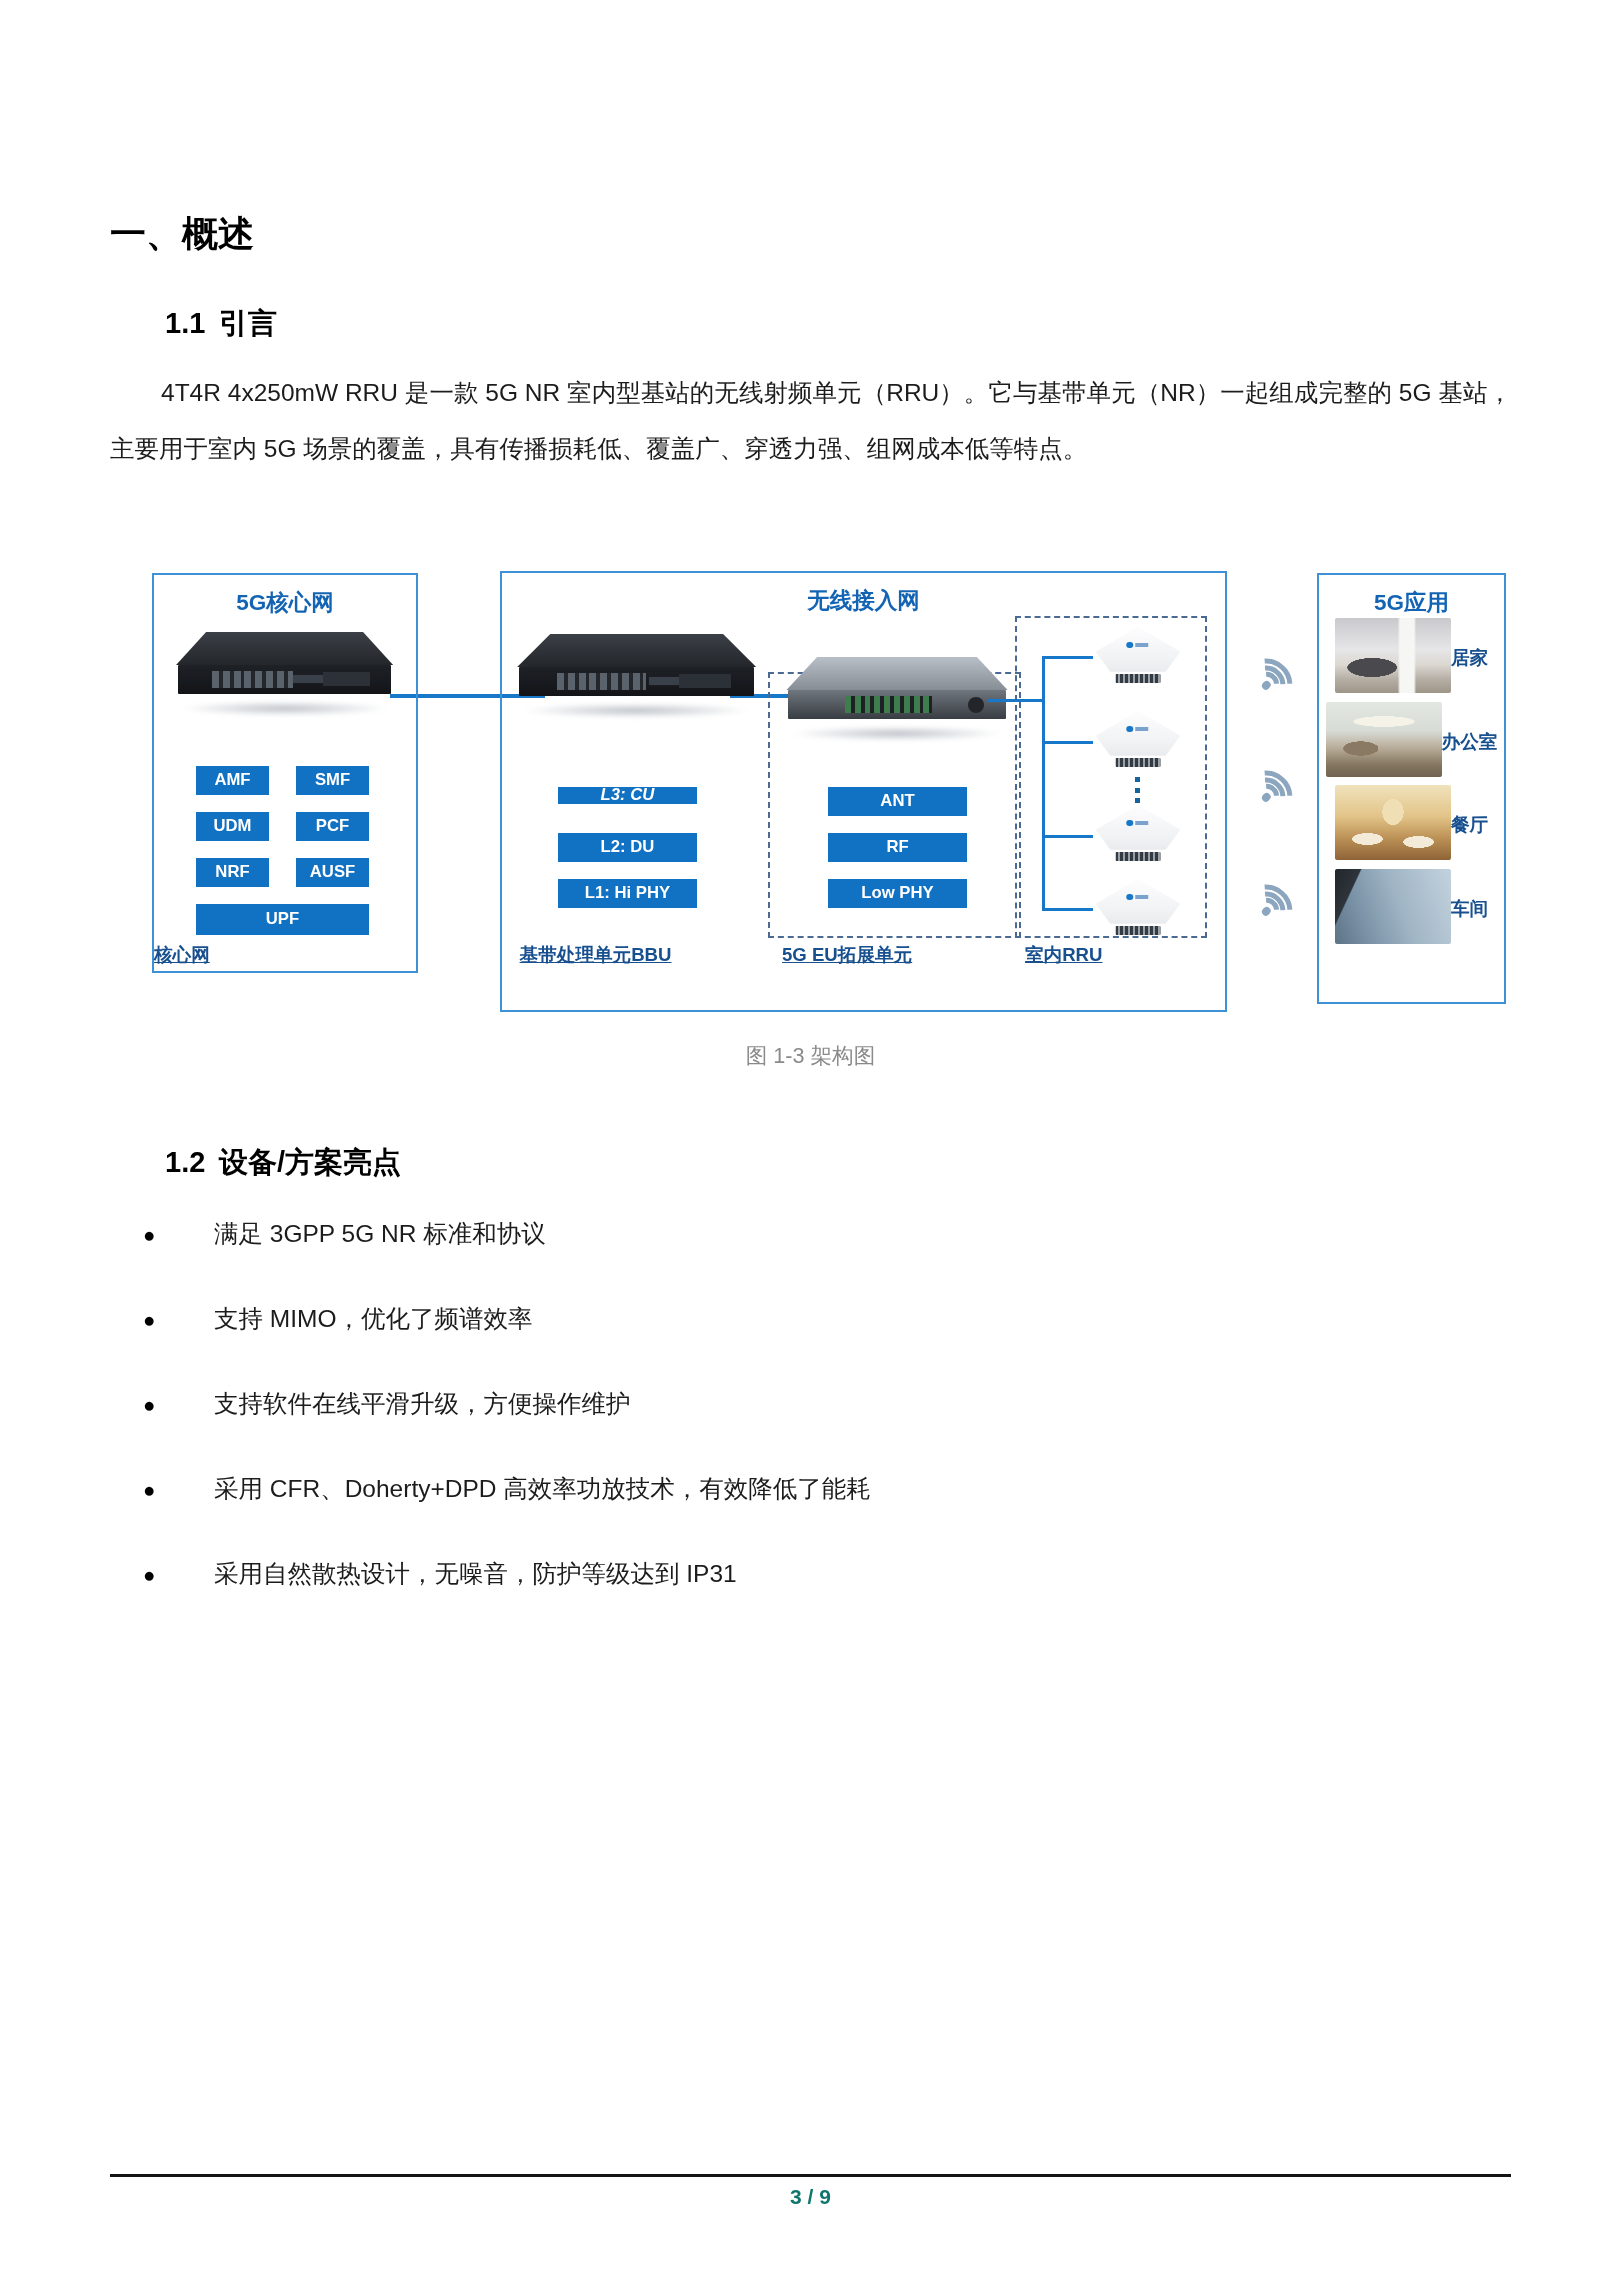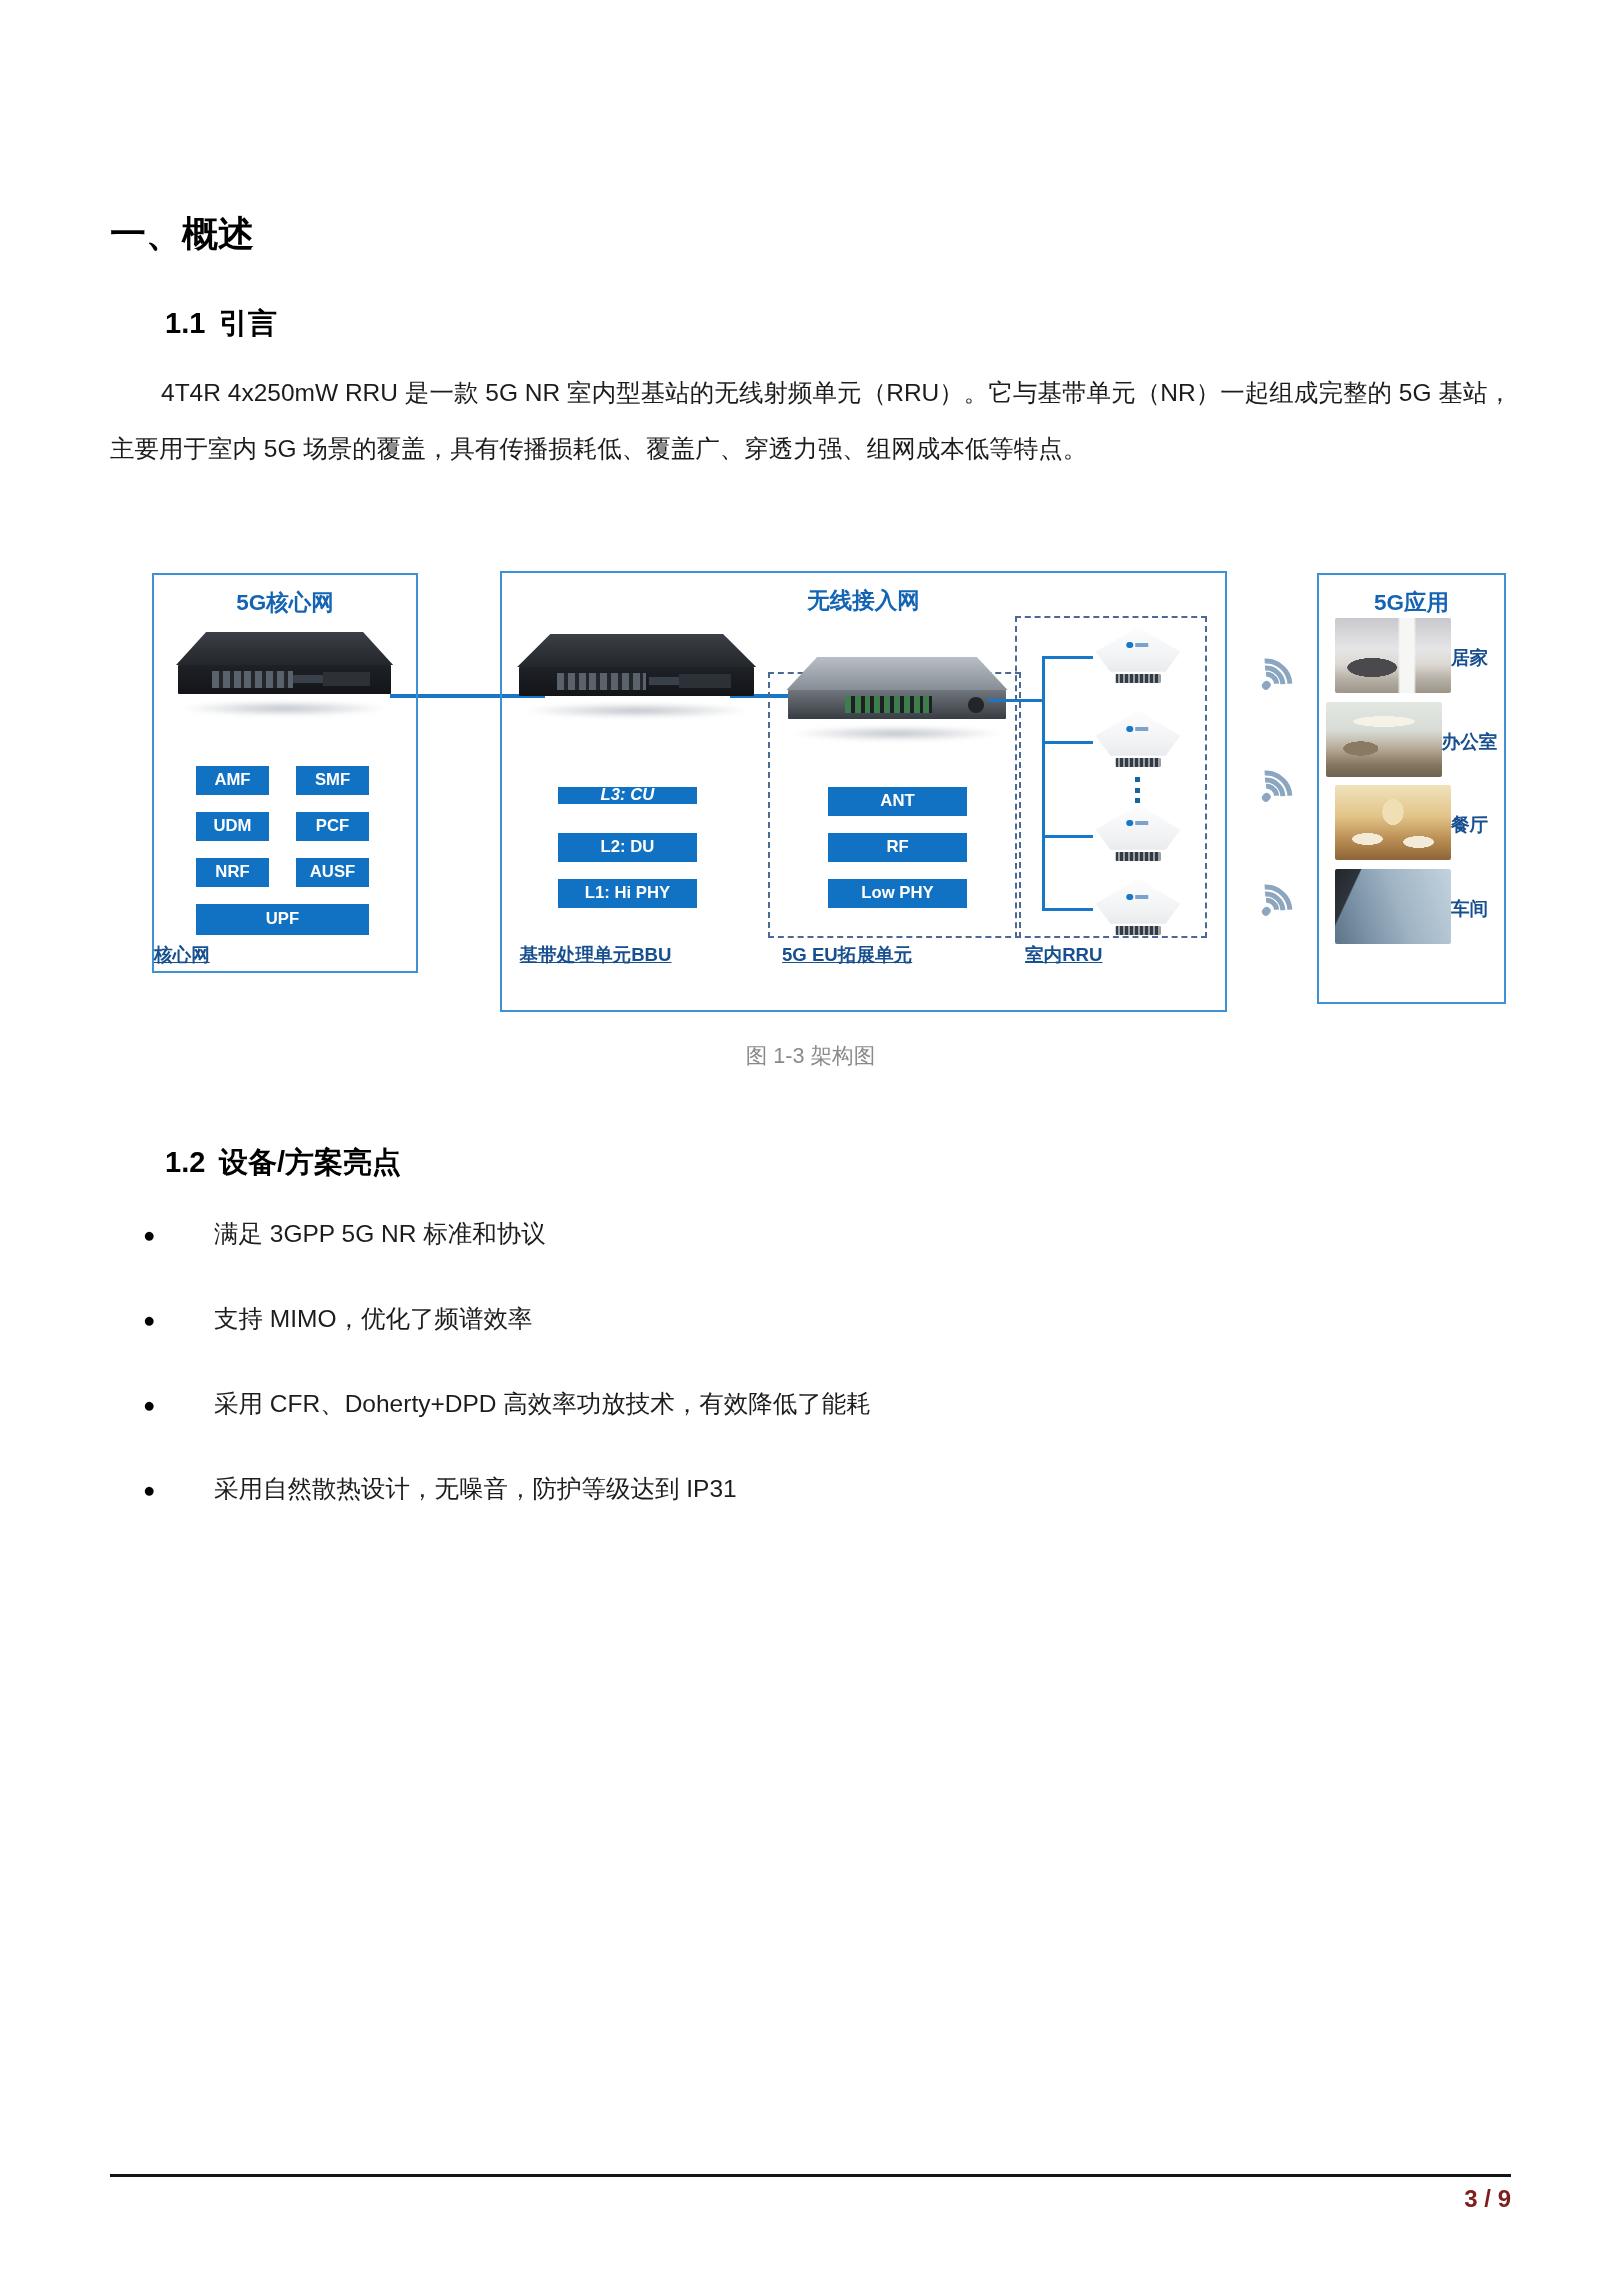--- a/index.html
+++ b/index.html
@@ -20,21 +20,21 @@
   .para {
     position:absolute; left:110px; top:365px; width:1402px;
     font-size:24.5px; line-height:56px; text-align:justify; text-indent:51px;
   }
   .caption { position:absolute; left:0; top:1041px; width:100%; text-align:center;
     font-size:21.6px; color:#8a8a8a; }
   .bullets { position:absolute; left:143px; top:1219px; width:1333px; margin:0; padding:0; list-style:none; }
   .bullets li { position:relative; padding-left:71px; margin-bottom:56px; font-size:24.5px; line-height:29px; }
   .bullets li::before { content:"●"; position:absolute; left:0; top:1px; font-size:20.6px; color:#000; }
   .footer { position:absolute; left:110px; right:110px; top:2174px; border-top:3.9px solid #141414; }
-  .footer .pageno { display:block; text-align:right; padding-top:7.8px; font-size:24px; font-weight:bold; color:#7f1d1d; }
+  .footer .pageno { display:block; text-align:center; padding-top:7.8px; font-size:21px; font-weight:bold; color:#0f766e; }
 
   
   .figure { position:absolute; left:110px; top:567px; width:1402px; height:443px; }
   .panel { position:absolute; border:2px solid var(--panel-border); background:transparent; }
   .panel-title { position:absolute; top:11.8px; left:0; width:100%; text-align:center;
     font-size:22.5px; font-weight:bold; color:var(--title-blue); }
   .p-core { left:42px; top:5.9px; width:262px; height:396px; }
   .p-ran  { left:390px; top:3.9px; width:723px; height:437px; }
   .p-apps { left:1207px; top:5.9px; width:185px; height:427px; }
 
@@ -258,20 +258,21 @@
 
   <div class="caption">图 1-3 架构图</div>
 
   <div class="h2 h2-12">
     <span class="num">1.2</span><span>设备/方案亮点</span>
   </div>
 
   <ul class="bullets">
     <li>满足 3GPP 5G NR 标准和协议</li>
     <li>支持 MIMO，优化了频谱效率</li>
+    <li>支持软件在线平滑升级，方便操作维护</li>
     <li>采用 CFR、Doherty+DPD 高效率功放技术，有效降低了能耗</li>
     <li>采用自然散热设计，无噪音，防护等级达到 IP31</li>
   </ul>
 
   <div class="footer">
     <span class="pageno">3 / 9</span>
   </div>
 
 </div>
 

